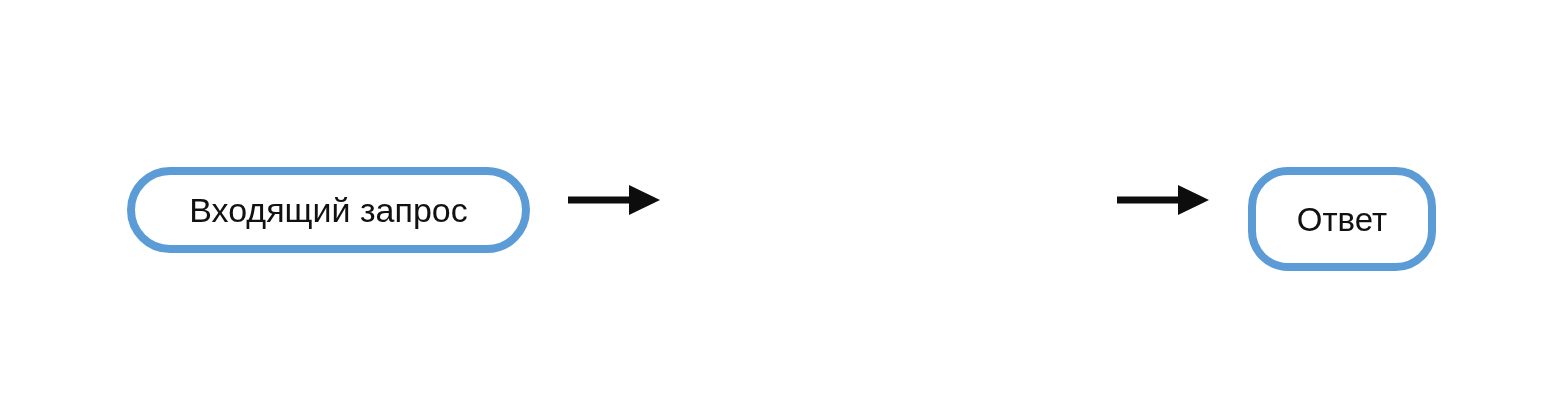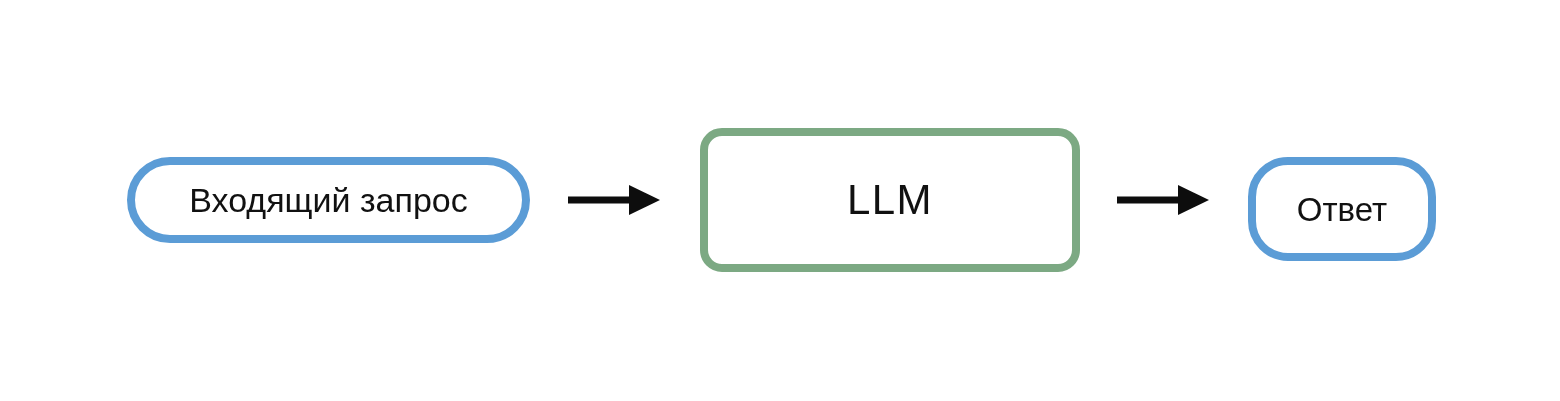--- a/index.html
+++ b/index.html
@@ -18,20 +18,21 @@
     position: absolute;
     display: flex;
     align-items: center;
     justify-content: center;
     background: #ffffff;
     box-sizing: border-box;
     border-style: solid;
     border-width: 8px;
     text-align: center;
     white-space: nowrap;
+    margin-top: 10px;
   }
   .node-label {
     display: inline-block;
     line-height: 1;
   }
   #node-input-request {
     left: 127px;
     top: 157px;
     width: 403px;
     height: 86px;
@@ -71,23 +72,20 @@
 
   <div class="node" id="node-input-request" style="border-color: rgb(91, 156, 214); background-color: rgb(255, 255, 255);">
     <span class="node-label">Входящий запрос</span>
   </div>
 
   <svg class="arrow" id="arrow-1" viewBox="0 0 92 30" xmlns="http://www.w3.org/2000/svg" aria-hidden="true" style="color: rgb(13, 13, 13);">
     <line x1="0" y1="15" x2="64" y2="15" stroke="currentColor" stroke-width="7"></line>
     <polygon points="61,0 92,15 61,30" fill="currentColor"></polygon>
   </svg>
 
-  <div class="node" id="node-llm" style="border-color: rgb(124, 169, 131); background-color: rgb(255, 255, 255);">
-    <span class="node-label">LLM</span>
-  </div>
 
   <svg class="arrow" id="arrow-2" viewBox="0 0 92 30" xmlns="http://www.w3.org/2000/svg" aria-hidden="true" style="color: rgb(13, 13, 13);">
     <line x1="0" y1="15" x2="64" y2="15" stroke="currentColor" stroke-width="7"></line>
     <polygon points="61,0 92,15 61,30" fill="currentColor"></polygon>
   </svg>
 
   <div class="node" id="node-answer" style="border-color: rgb(91, 156, 214); background-color: rgb(255, 255, 255);">
     <span class="node-label">Ответ</span>
   </div>
 

